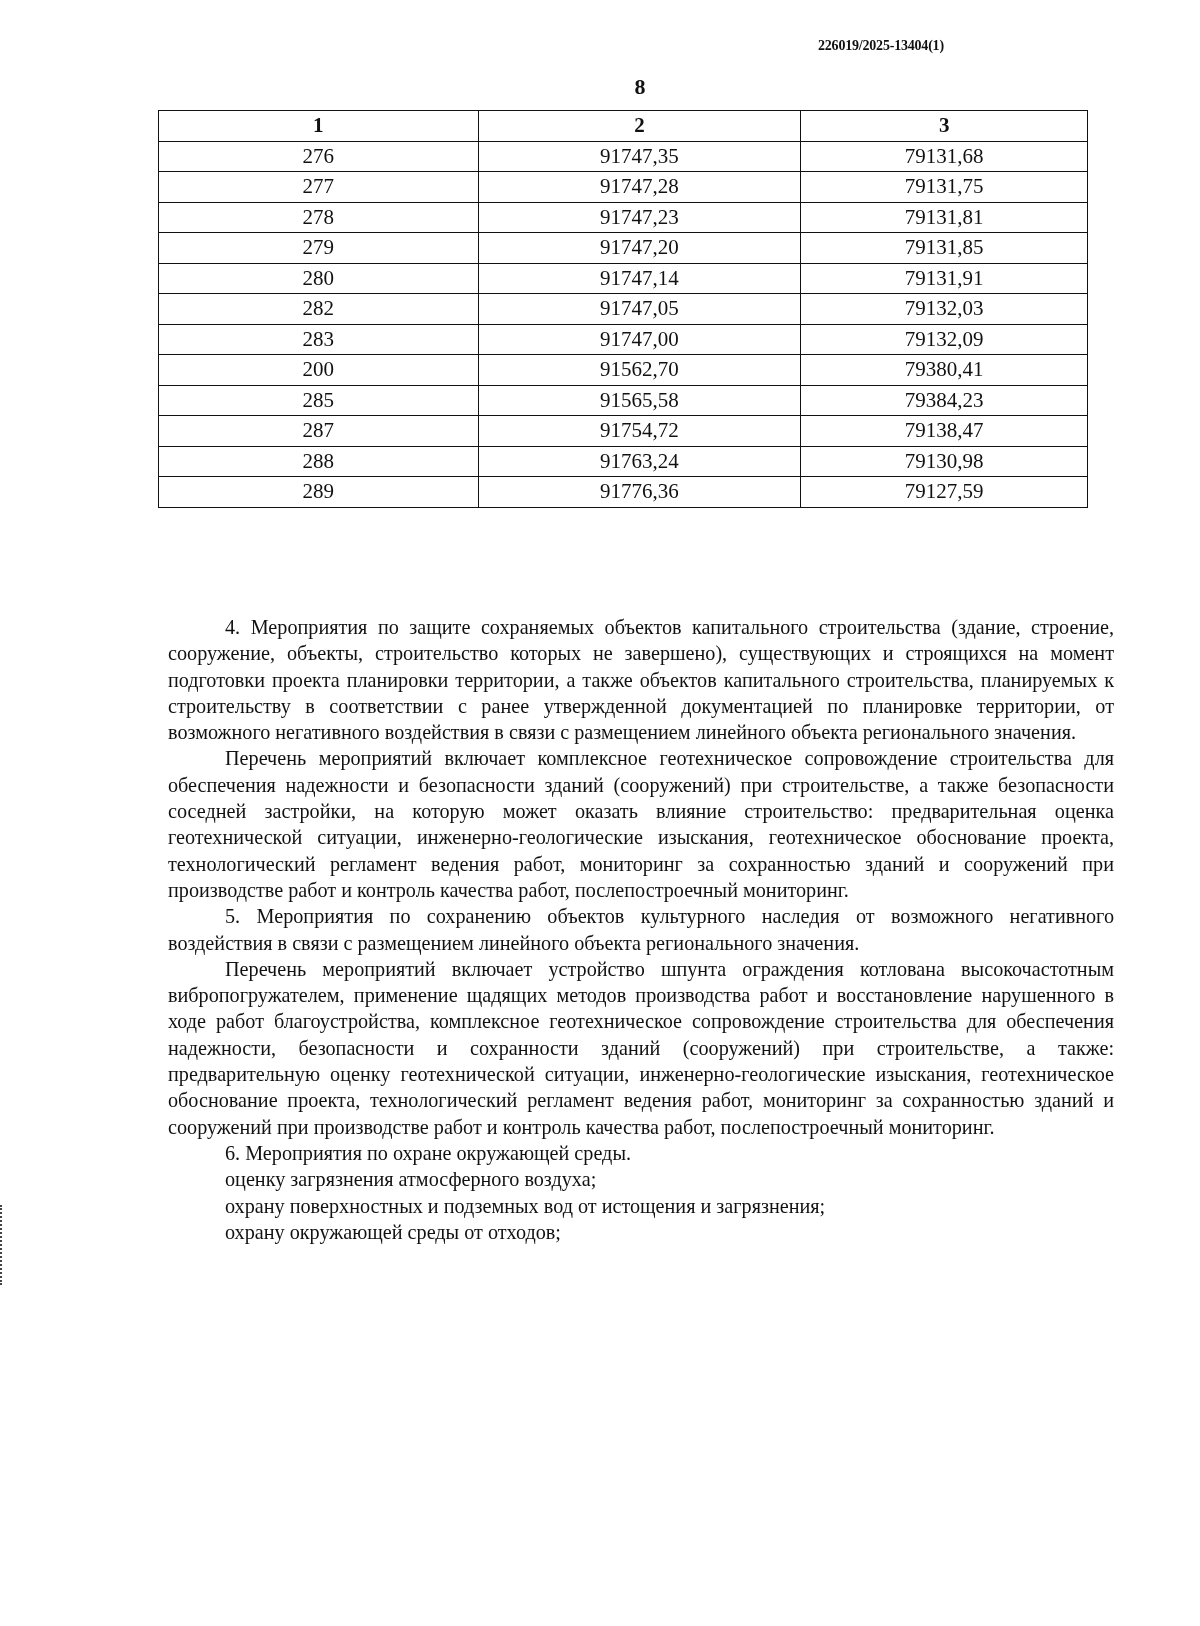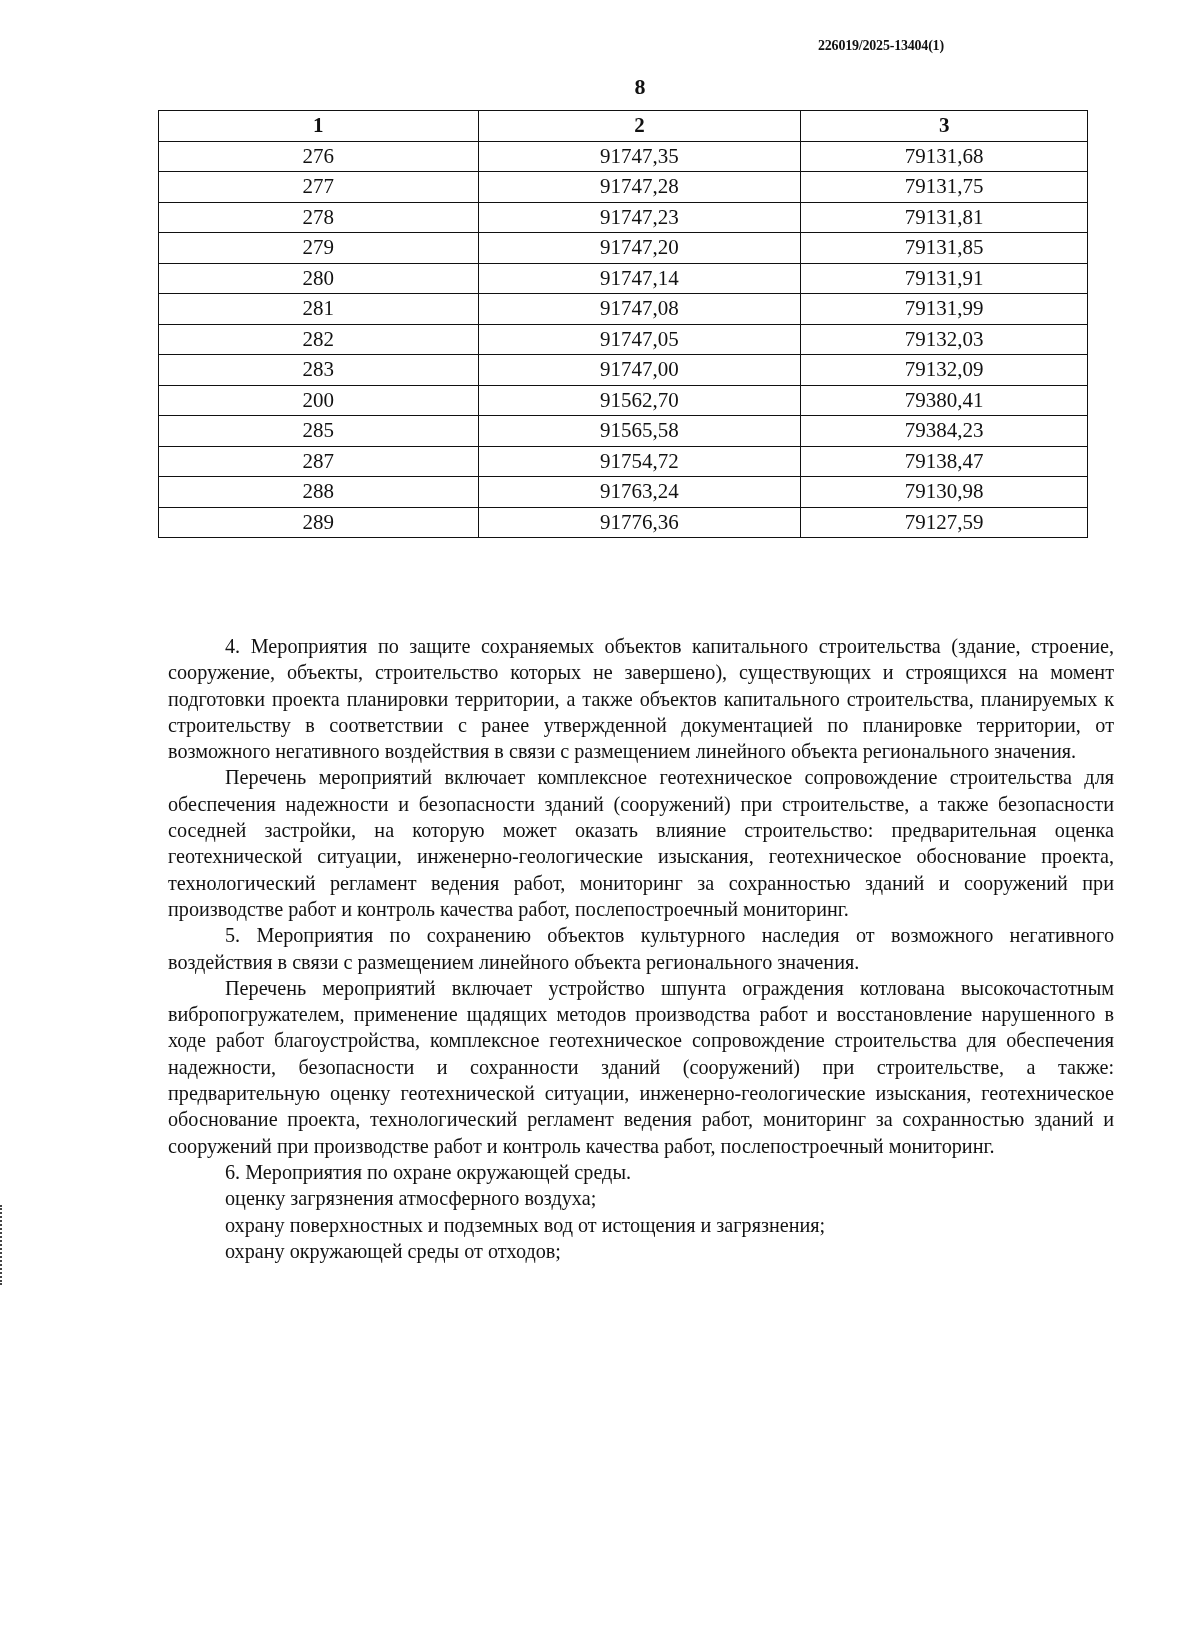--- a/index.html
+++ b/index.html
@@ -7,21 +7,21 @@
          font-family: "Liberation Serif", "DejaVu Serif", serif; color: #111; }
   .doc-id { position: absolute; left: 818px; top: 38px; font-size: 14px; font-weight: bold; letter-spacing: -0.2px; }
   .page-num { position: absolute; left: 0; width: 1280px; top: 74px; text-align: center; font-size: 22px; font-weight: bold; }
   table.coords { position: absolute; left: 158px; top: 110px; width: 930px; border-collapse: collapse;
                  font-size: 21px; }
   table.coords td, table.coords th { border: 1.5px solid #111; text-align: center; padding: 0; height: 29.5px; line-height: 29px; }
   table.coords th { font-weight: bold; }
   table.coords col.c1 { width: 320px; }
   table.coords col.c2 { width: 323px; }
   table.coords col.c3 { width: 287px; }
-  .text { position: absolute; left: 168px; top: 614px; width: 946px; font-size: 20.2px; line-height: 26.3px; margin-top: 19px; }
+  .text { position: absolute; left: 168px; top: 614px; width: 946px; font-size: 20.2px; line-height: 26.3px; }
   .text p { margin: 0; text-align: justify; text-align-last: left; }
   .text p.ind { text-indent: 57px; }
   .text p.item { padding-left: 57px; text-align: center; }
   .scan-mark { position: absolute; left: 0; top: 1205px; width: 2px; height: 80px; border-left: 2px dotted #444; }
 </style>
 </head>
 <body>
 
 <div class="doc-id">226019/2025-13404(1)</div>
 <div class="page-num">8</div>
@@ -57,25 +57,20 @@
       </tr>
     <tr>
         <td>279</td>
         <td>91747,20</td>
         <td>79131,85</td>
       </tr>
     <tr>
         <td>280</td>
         <td>91747,14</td>
         <td>79131,91</td>
-      </tr>
-    <tr>
-        <td>281</td>
-        <td>91747,08</td>
-        <td>79131,99</td>
       </tr>
     <tr>
         <td>282</td>
         <td>91747,05</td>
         <td>79132,03</td>
       </tr>
     <tr>
         <td>283</td>
         <td>91747,00</td>
         <td>79132,09</td>

